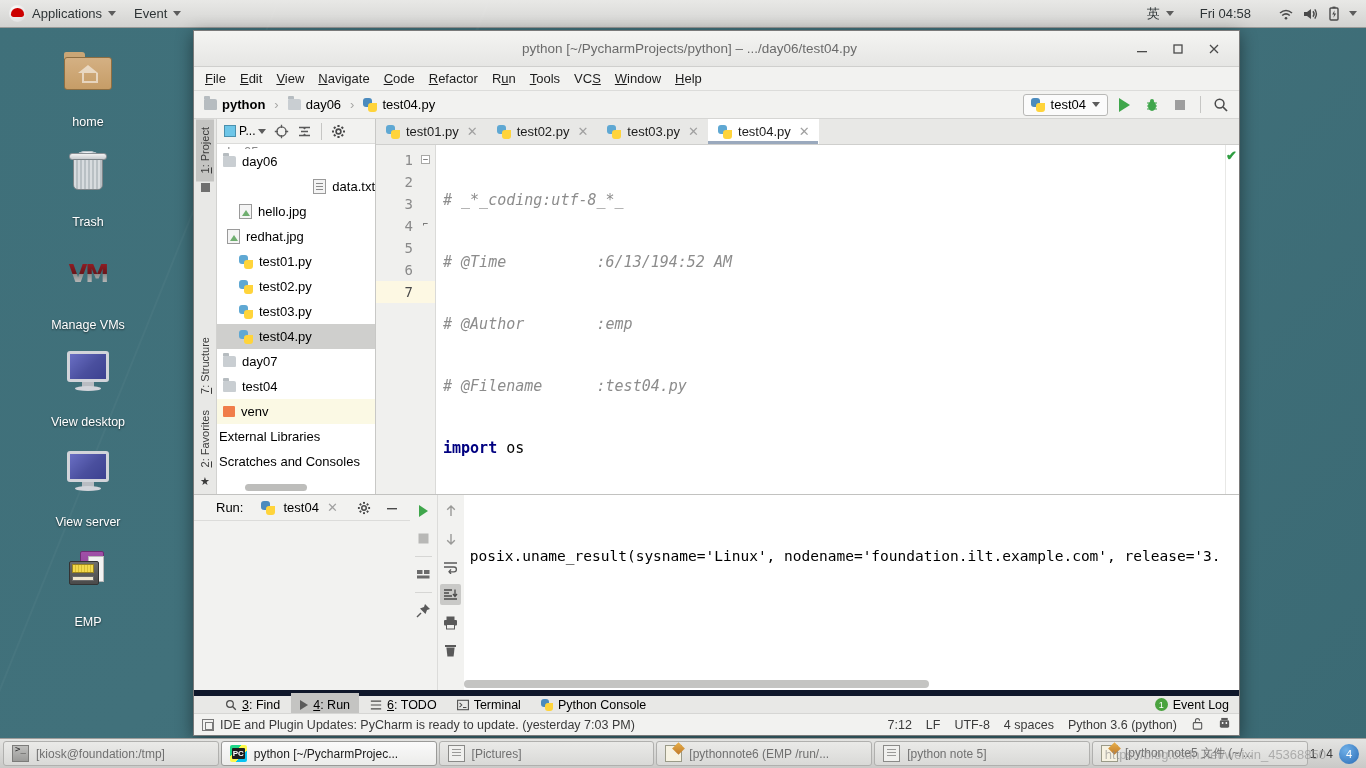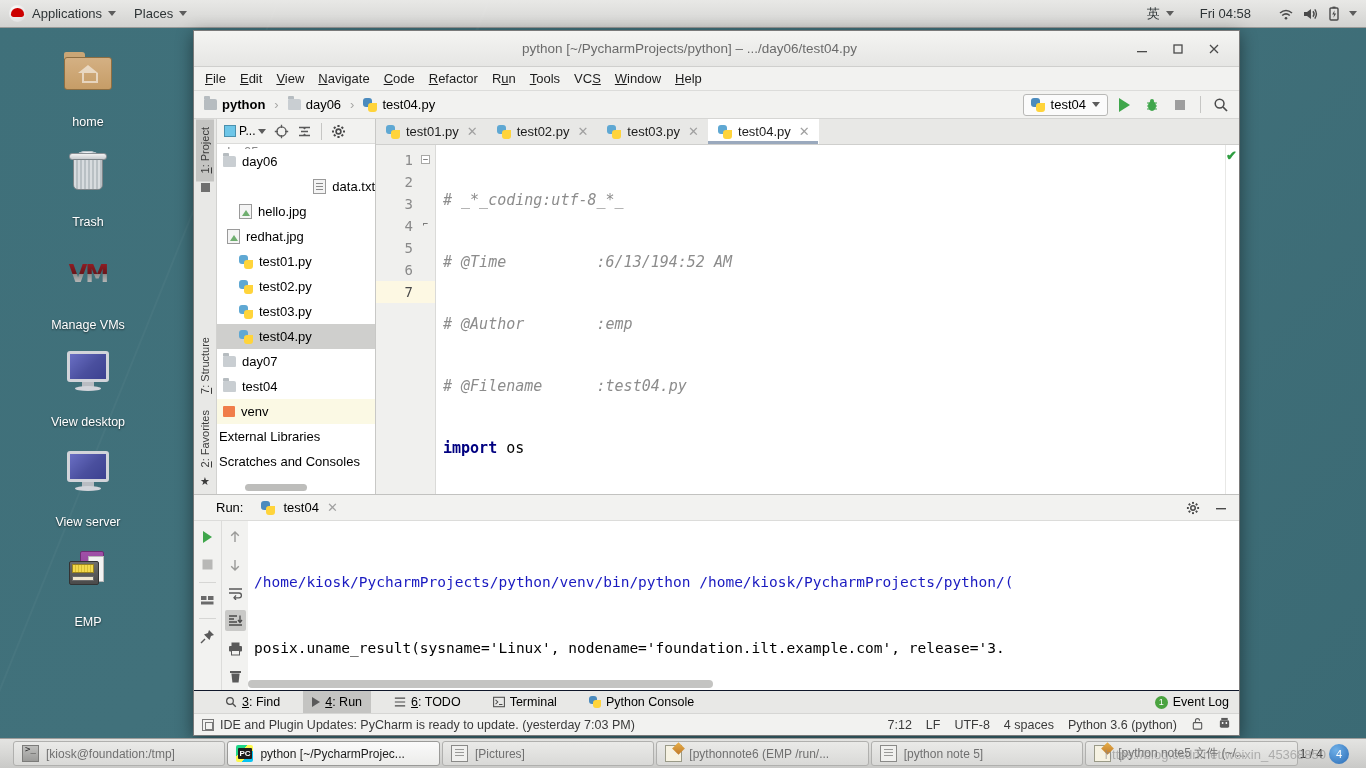--- a/index.html
+++ b/index.html
@@ -325,21 +325,21 @@
   .fn { color: #000080; font-weight: bold; }
   .hl-par { background: #b9dcfb; }
   #code-right {
     width: 14px; background: #ffffff; border-left: 1px solid #e8e8e6; position: relative;
   }
   .ok-check { position: absolute; right: 2px; top: 3px; color: #2f9e41; font-size: 13px; font-weight: bold; }
 
   
   #run-window {
     height: 196px; border-top: 1px solid #c2c2c0; background: #f2f2f0;
-    display: flex; flex-direction: column;
+    display: flex; flex-direction: row;
   }
   #run-header {
     height: 26px; display: flex; align-items: center; gap: 8px; padding: 0 8px;
     font-size: 13px; border-bottom: 1px solid #dcdcda;
   }
   #run-header .spacer { flex: 1; }
   .rh-btn { width: 20px; height: 20px; display: flex; align-items: center; justify-content: center; cursor: default; }
   #run-main { flex: 1; display: flex; min-height: 0; }
   .run-toolcol {
     width: 27px; display: flex; flex-direction: column; align-items: center;
@@ -356,22 +356,22 @@
   }
   .co-url { color: #1a1ac0; }
   .co-out { color: #000000; }
   #console-hscroll {
     position: absolute; left: 0; bottom: 2px; width: 465px; height: 8px;
     background: #c4c4c2; border-radius: 4px;
   }
 
   
   #bottom-strip {
-    height: 23px; background: #e8e8e6; border-top: 1px solid #0f172a;
-    display: flex; align-items: center; font-size: 12.5px; padding-left: 22px; gap: 14px;
+    height: 23px; background: #e8e8e6; border-top: 6px solid #0f172a;
+    display: flex; align-items: center; font-size: 12.5px; padding-left: 22px; gap: 2px;
   }
   .bstrip-item {
     display: flex; align-items: center; gap: 5px; padding: 2px 9px; cursor: default; height: 23px;
   }
   .bstrip-item.active { background: #c4c4c2; }
   .bstrip-item u { text-decoration: underline; }
   .bstrip-right { margin-left: auto; display: flex; align-items: center; gap: 5px; padding-right: 10px; }
   .evt-badge {
     width: 13px; height: 13px; border-radius: 50%; background: #4aa33f; color: #fff;
     font-size: 9px; display: flex; align-items: center; justify-content: center;
@@ -386,21 +386,21 @@
   #statusbar .sb-right { margin-left: auto; display: flex; align-items: center; gap: 14px; }
   .sb-item { cursor: default; }
   .note-ico { width: 12px; height: 12px; border: 1px solid #7a7a7a; position: relative; }
   .note-ico:after { content:""; position:absolute; left:2px; top:2px; width:6px; height:6px; border:1px solid #7a7a7a; }
 
   
   #taskbar {
     position: absolute; left: 0; bottom: 0; width: 1366px; height: 30px;
     background: linear-gradient(to bottom,#e4e4e2 0%,#d8d8d6 48%,#c9c9c7 100%);
     border-top: 1px solid #9d9d9b;
-    display: flex; align-items: center; gap: 2px; padding: 2px 13px;
+    display: flex; align-items: center; gap: 2px; padding: 2px 3px;
   }
   .task-btn {
     flex: 1 1 0; max-width: 228px; height: 25px;
     display: flex; align-items: center; gap: 7px; padding: 0 8px;
     background: linear-gradient(to bottom,#eaeae8,#d9d9d7);
     border: 1px solid #b0b0ae; border-radius: 3px;
     font-size: 12px; color: #707070; overflow: hidden; white-space: nowrap;
     cursor: default;
   }
   .task-btn.active {
@@ -441,21 +441,21 @@
 </head>
 <body>
 
 <div id="top-panel">
   <div class="panel-item">
     <span class="rh-logo"></span>
     <span>Applications</span>
     <span class="caret-dn"></span>
   </div>
   <div class="panel-item">
-    <span>Places</span>
+    <span>Event</span>
     <span class="caret-dn"></span>
   </div>
 
   <div id="panel-right">
     <div class="panel-item">
       <span>英</span>
       <span class="caret-dn"></span>
     </div>
     <div class="panel-item">
       <span class="clock">Fri 04:58</span>
@@ -924,21 +924,20 @@
         </div>
         <div class="rtb">
           <svg width="15" height="15" viewBox="0 0 15 15">
             <rect x="2" y="2" width="11" height="2" fill="#5a5a5a"></rect>
             <path d="M3.4 4.6 H11.6 L10.6 13.6 H4.4z" fill="#5a5a5a"></path>
             </svg>
         </div>
       </div>
 
       <div id="console">
-        <div class="co-url">/home/kiosk/PycharmProjects/python/venv/bin/python /home/kiosk/PycharmProjects/python/(</div>
         <div class="co-out">posix.uname_result(sysname='Linux', nodename='foundation.ilt.example.com', release='3.</div>
         
         
         <div id="console-hscroll"></div>
       </div>
     </div>
   </div>
 
   <div id="bottom-strip">
     <div class="bstrip-item">

